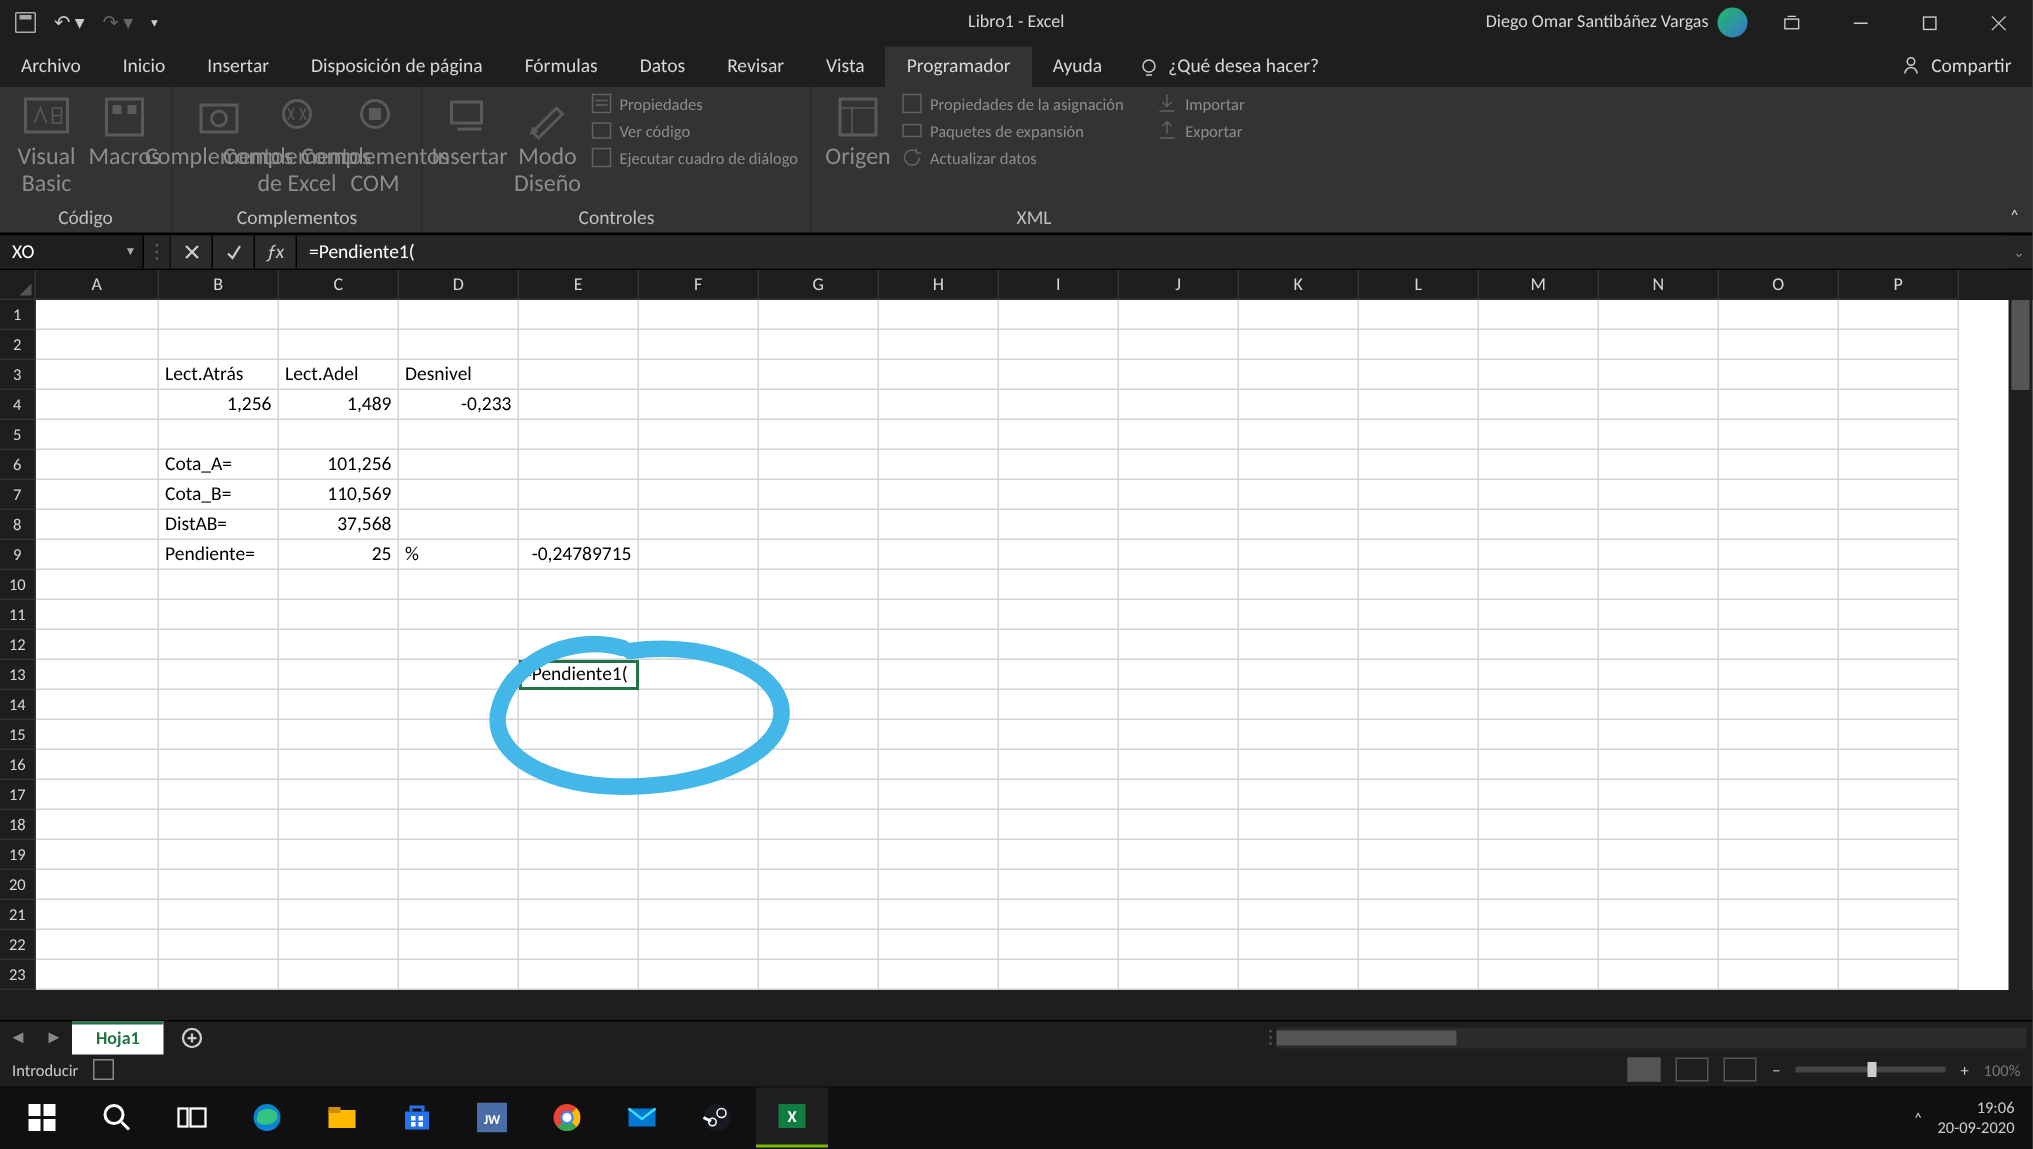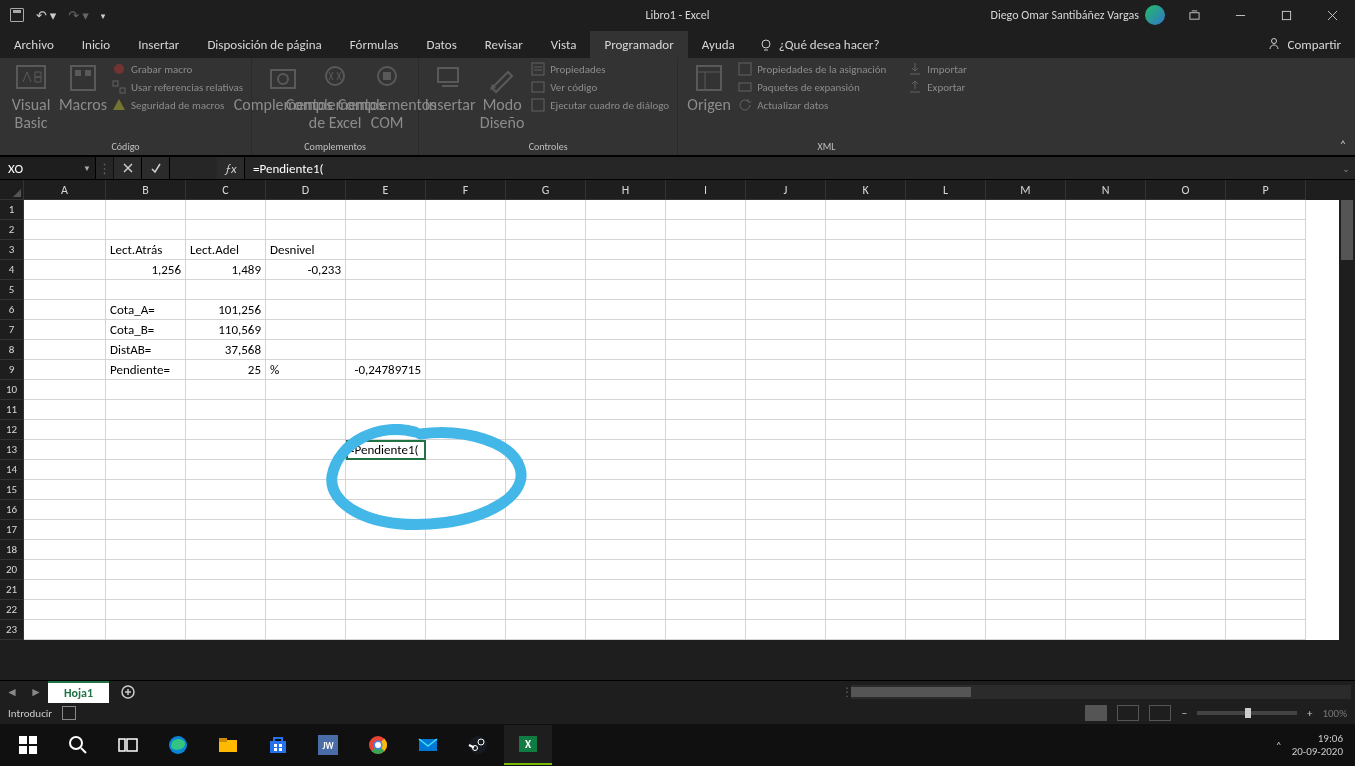--- a/index.html
+++ b/index.html
@@ -22,36 +22,36 @@
 .tab { padding: 6px 14px; color: #d7d7d7; white-space: nowrap; }
 .tab.active { background: #333; }
 .tabs .tellme { display: flex; align-items: center; gap: 6px; color: #d7d7d7; padding: 6px 10px; }
 .tabs .share { margin-left: auto; padding: 6px 14px; color: #d7d7d7; display:flex; gap:6px;}
 .bulb { width: 14px; height: 14px; }
 
 
 .ribbon { height: 98px; background: #333; display: flex; border-bottom: 1px solid #000; color: #8c8c8c; font-size: 12px; position: relative; }
 .group { display: flex; flex-direction: column; padding: 4px 8px 2px 8px; border-right: 1px solid #2a2a2a; }
 .group .controls { flex: 1; display: flex; gap: 6px; align-items: flex-start; }
-.group .label { text-align: center; font-size: 10px; color: #bfbfbf; padding-top: 2px; }
+.group .label { text-align: center; font-size: 13px; color: #bfbfbf; padding-top: 2px; }
 .bigbtn { display: flex; flex-direction: column; align-items: center; width: 46px; gap: 2px; }
 .bigbtn .glyph { width: 32px; height: 32px; opacity: .45; }
 .bigbtn .txt { font-size: 16px; text-align: center; line-height: 1.1; }
 .smallrow { display: flex; flex-direction: column; gap: 4px; }
 .smallbtn { display: flex; align-items: center; gap: 5px; font-size: 11px; white-space: nowrap; }
 .smallbtn .glyph { width: 14px; height: 14px; opacity: .55; }
 .ribbon-collapse { position:absolute; right:4px; bottom:2px; width:16px; height:16px; color:#ccc; display:flex;align-items:center;justify-content:center;}
 
 
 .formulabar { height: 24px; background: #262626; display: flex; align-items: stretch; border-top: 1px solid #000; border-bottom: 1px solid #000; font-size: 13px; }
 .namebox { width: 96px; background: #1e1e1e; color: #fff; display: flex; align-items: center; padding: 0 8px; border-right: 1px solid #000; position: relative; }
 .namebox .dd { position: absolute; right: 4px; font-size: 8px; color: #aaa; }
 .fbtn { width: 28px; display: flex; align-items: center; justify-content: center; color: #ccc; border-right: 1px solid #000; background: #2b2b2b; }
 .fbtn svg { width: 12px; height: 12px; stroke: #ccc; stroke-width: 1.5; fill: none; }
-.fx { width: 28px; display: flex; align-items: center; justify-content: center; font-style: italic; color: #ccc; background:#2b2b2b; border-right:1px solid #000; font-size:13px;margin-left:47px;}
+.fx { width: 28px; display: flex; align-items: center; justify-content: center; font-style: italic; color: #ccc; background:#2b2b2b; border-right:1px solid #000; font-size:13px;}
 .formula-input { flex: 1; background: #262626; color: #fff; padding: 0 8px; display: flex; align-items: center; font-size: 13px; }
 .fb-expand { width:18px; display:flex; align-items:center; justify-content:center; color:#888; font-size:9px;}
 
 
 .grid-wrap { position: relative; background: #1e1e1e; height: 500px; }
 .colhdrs { display: flex; height: 20px; background: #1e1e1e; color: #d7d7d7; font-size: 12px; }
 .selall { width: 24px; border-right: 1px solid #333; border-bottom: 1px solid #333; background:#1e1e1e; position:relative;}
 .selall:after{content:"";position:absolute;right:2px;bottom:2px;width:0;height:0;border-left:8px solid transparent;border-bottom:8px solid #555;}
 .colhdr { border-right: 1px solid #333; border-bottom: 1px solid #333; display: flex; align-items: center; justify-content: center; }
 .colhdr.A{width:82px}.colhdr.B{width:80px}.colhdr.C{width:80px}.colhdr.D{width:80px}.colhdr.E{width:80px}.colhdr.std{width:80px}
@@ -182,41 +182,20 @@
         <div class="txt" style="white-space:pre-line">Visual
 Basic</div>
       </div>
       <div class="bigbtn">
         <svg class="glyph" viewBox="0 0 32 32">
             <rect x="4" y="4" width="24" height="24" fill="none" stroke="#888" stroke-width="2"></rect>
             <rect x="8" y="8" width="6" height="6" fill="#888"></rect>
             <rect x="18" y="8" width="6" height="6" fill="#888"></rect>
           </svg>
         <div class="txt">Macros</div>
-      </div>
-      <div class="smallrow">
-        <div class="smallbtn">
-            <svg class="glyph" viewBox="0 0 14 14">
-              <circle cx="7" cy="7" r="5" fill="#a33"></circle>
-            </svg>
-            <span>Grabar macro</span>
-          </div>
-        <div class="smallbtn">
-            <svg class="glyph" viewBox="0 0 14 14">
-              <rect x="1" y="1" width="5" height="5" fill="none" stroke="#888"></rect>
-              <rect x="8" y="8" width="5" height="5" fill="none" stroke="#888"></rect>
-            </svg>
-            <span>Usar referencias relativas</span>
-          </div>
-        <div class="smallbtn">
-            <svg class="glyph" viewBox="0 0 14 14">
-              <path d="M7 1l6 11H1z" fill="#aa3"></path>
-            </svg>
-            <span>Seguridad de macros</span>
-          </div>
       </div>
     </div>
     <div class="label">Código</div>
   </div>
 
   <div class="group">
     <div class="controls">
       <div class="bigbtn">
           <svg class="glyph" viewBox="0 0 32 32">
             <rect x="4" y="8" width="24" height="18" fill="none" stroke="#888" stroke-width="2"></rect>
@@ -722,20 +701,39 @@
         <div class="cell std"></div>
         <div class="cell std"></div>
         <div class="cell std"></div>
         <div class="cell std"></div>
         <div class="cell std"></div>
         <div class="cell std"></div>
         <div class="cell std"></div>
         <div class="cell std"></div>
       </div>
       <div class="row">
+        <div class="rowhdr">19</div>
+        <div class="cell A"></div>
+        <div class="cell B"></div>
+        <div class="cell C"></div>
+        <div class="cell D"></div>
+        <div class="cell E"></div>
+        <div class="cell std"></div>
+        <div class="cell std"></div>
+        <div class="cell std"></div>
+        <div class="cell std"></div>
+        <div class="cell std"></div>
+        <div class="cell std"></div>
+        <div class="cell std"></div>
+        <div class="cell std"></div>
+        <div class="cell std"></div>
+        <div class="cell std"></div>
+        <div class="cell std"></div>
+      </div>
+      <div class="row">
         <div class="rowhdr">20</div>
         <div class="cell A"></div>
         <div class="cell B"></div>
         <div class="cell C"></div>
         <div class="cell D"></div>
         <div class="cell E"></div>
         <div class="cell std"></div>
         <div class="cell std"></div>
         <div class="cell std"></div>
         <div class="cell std"></div>

